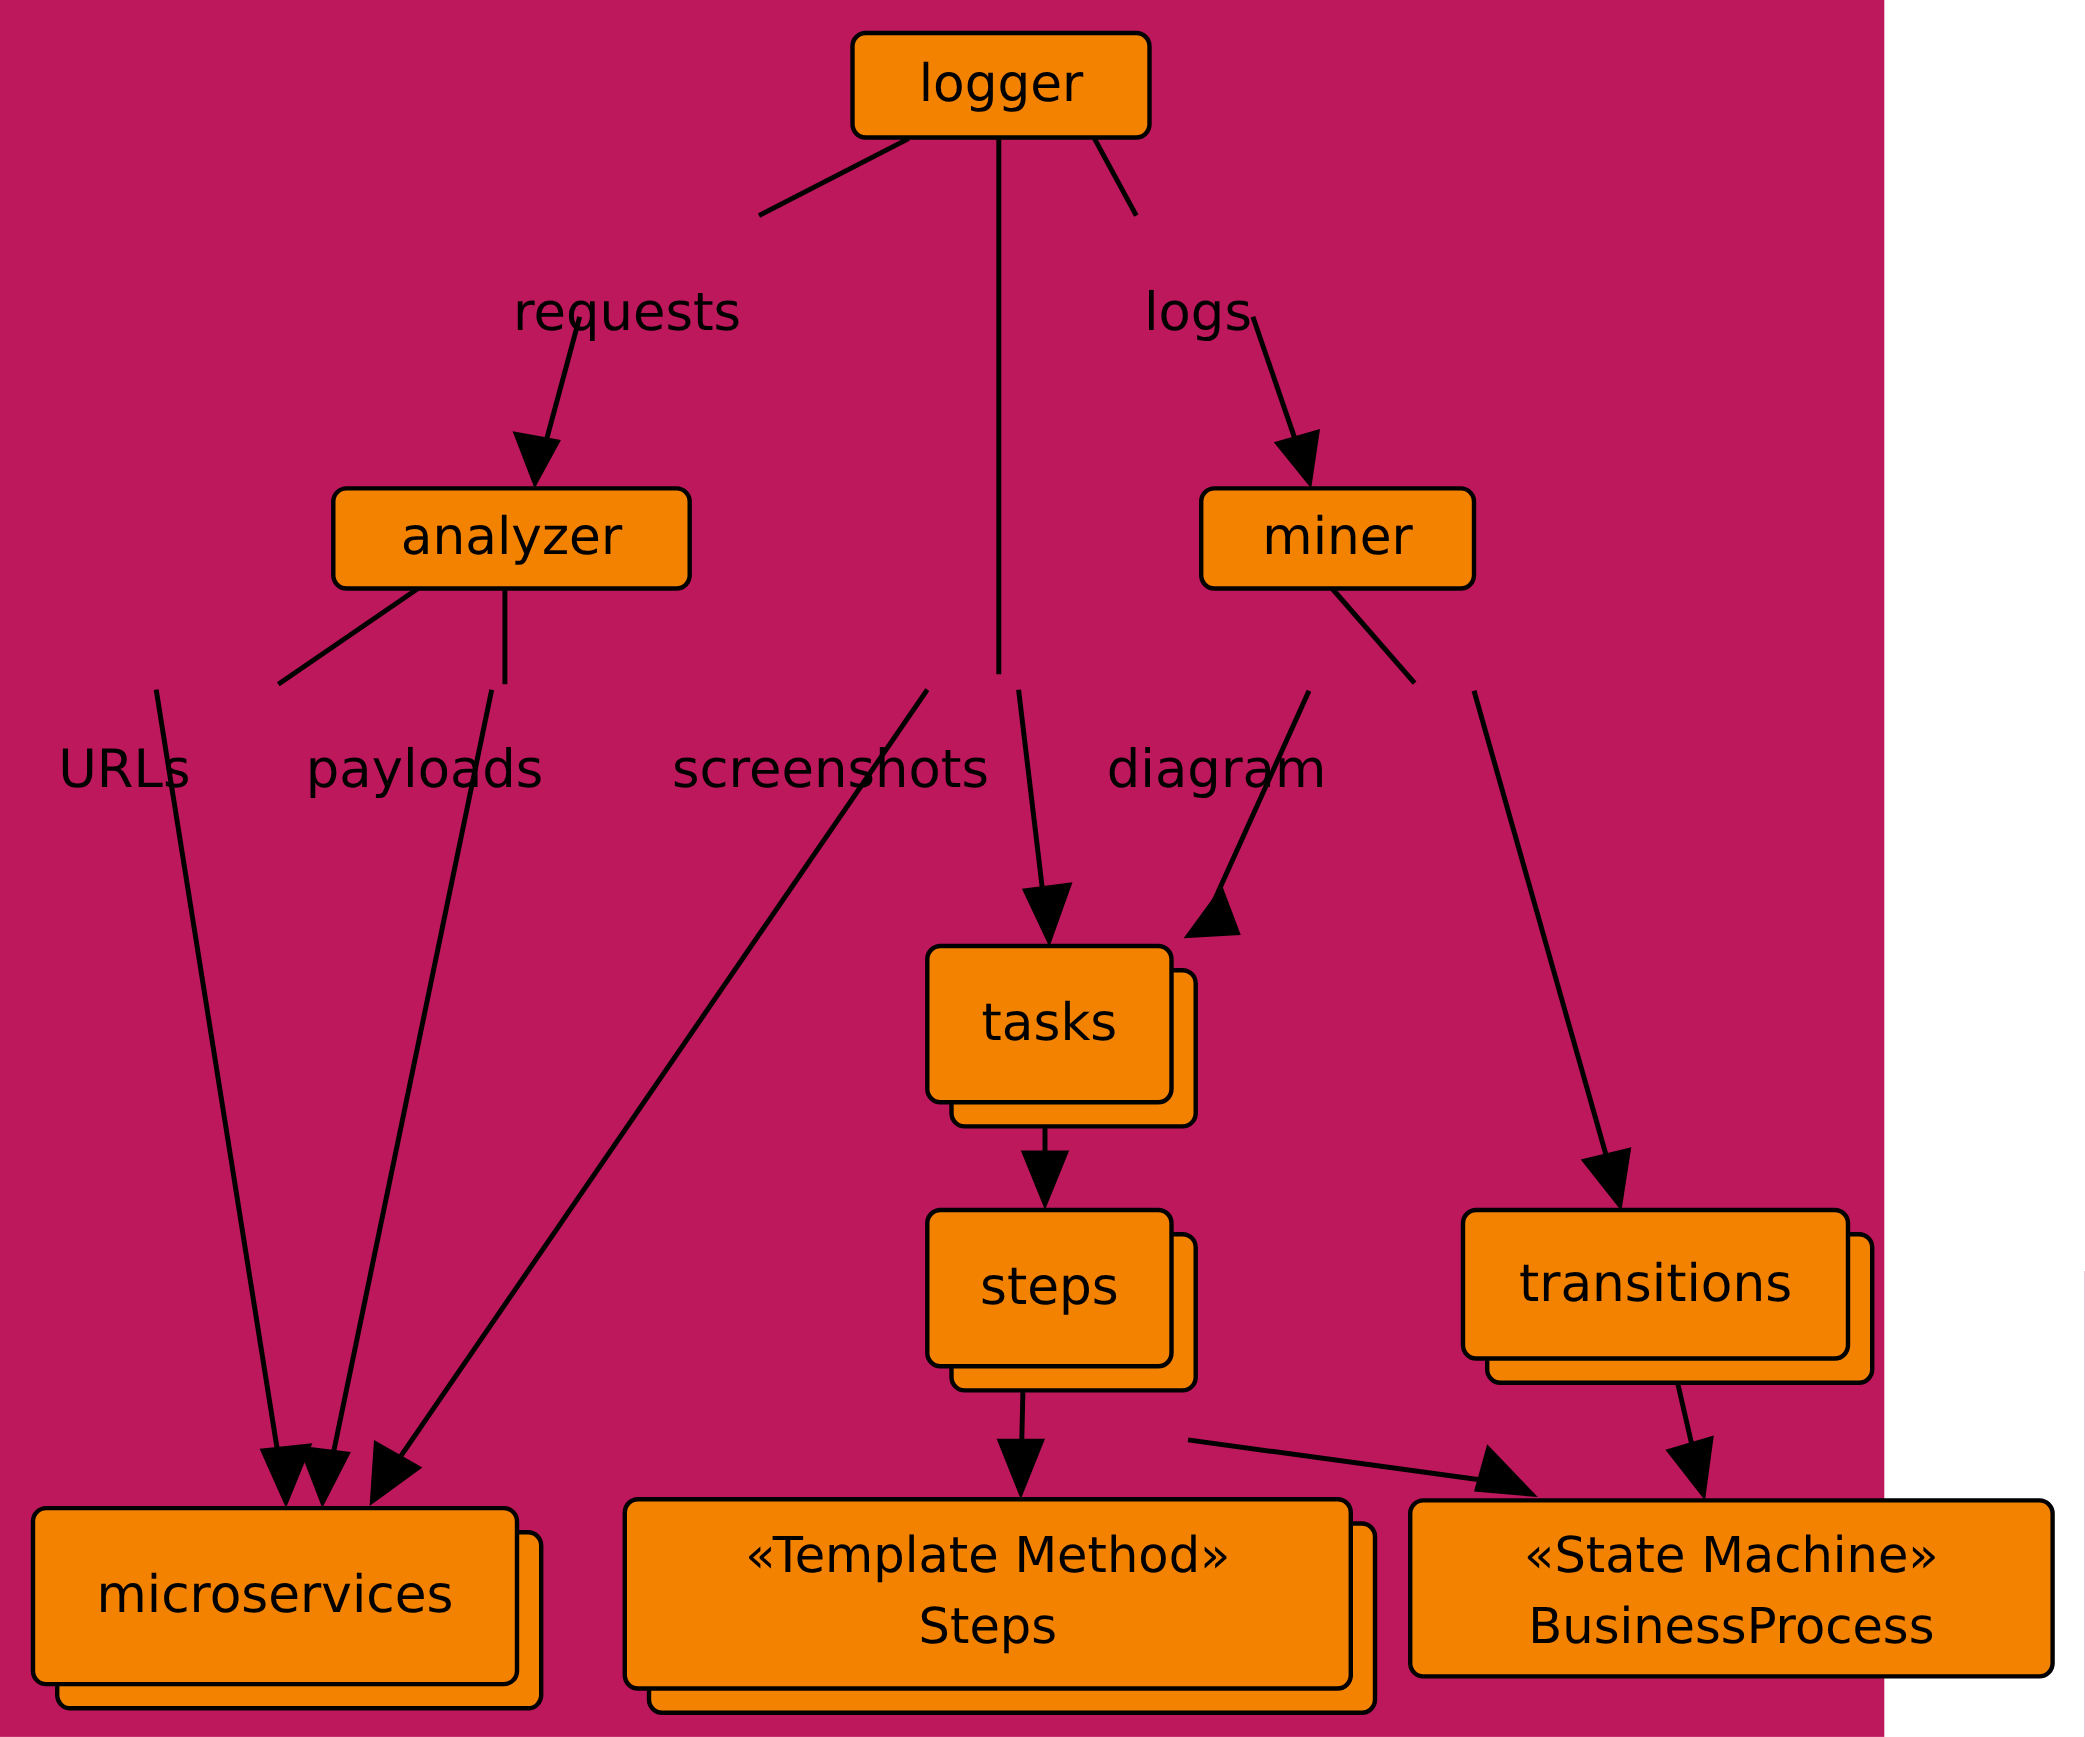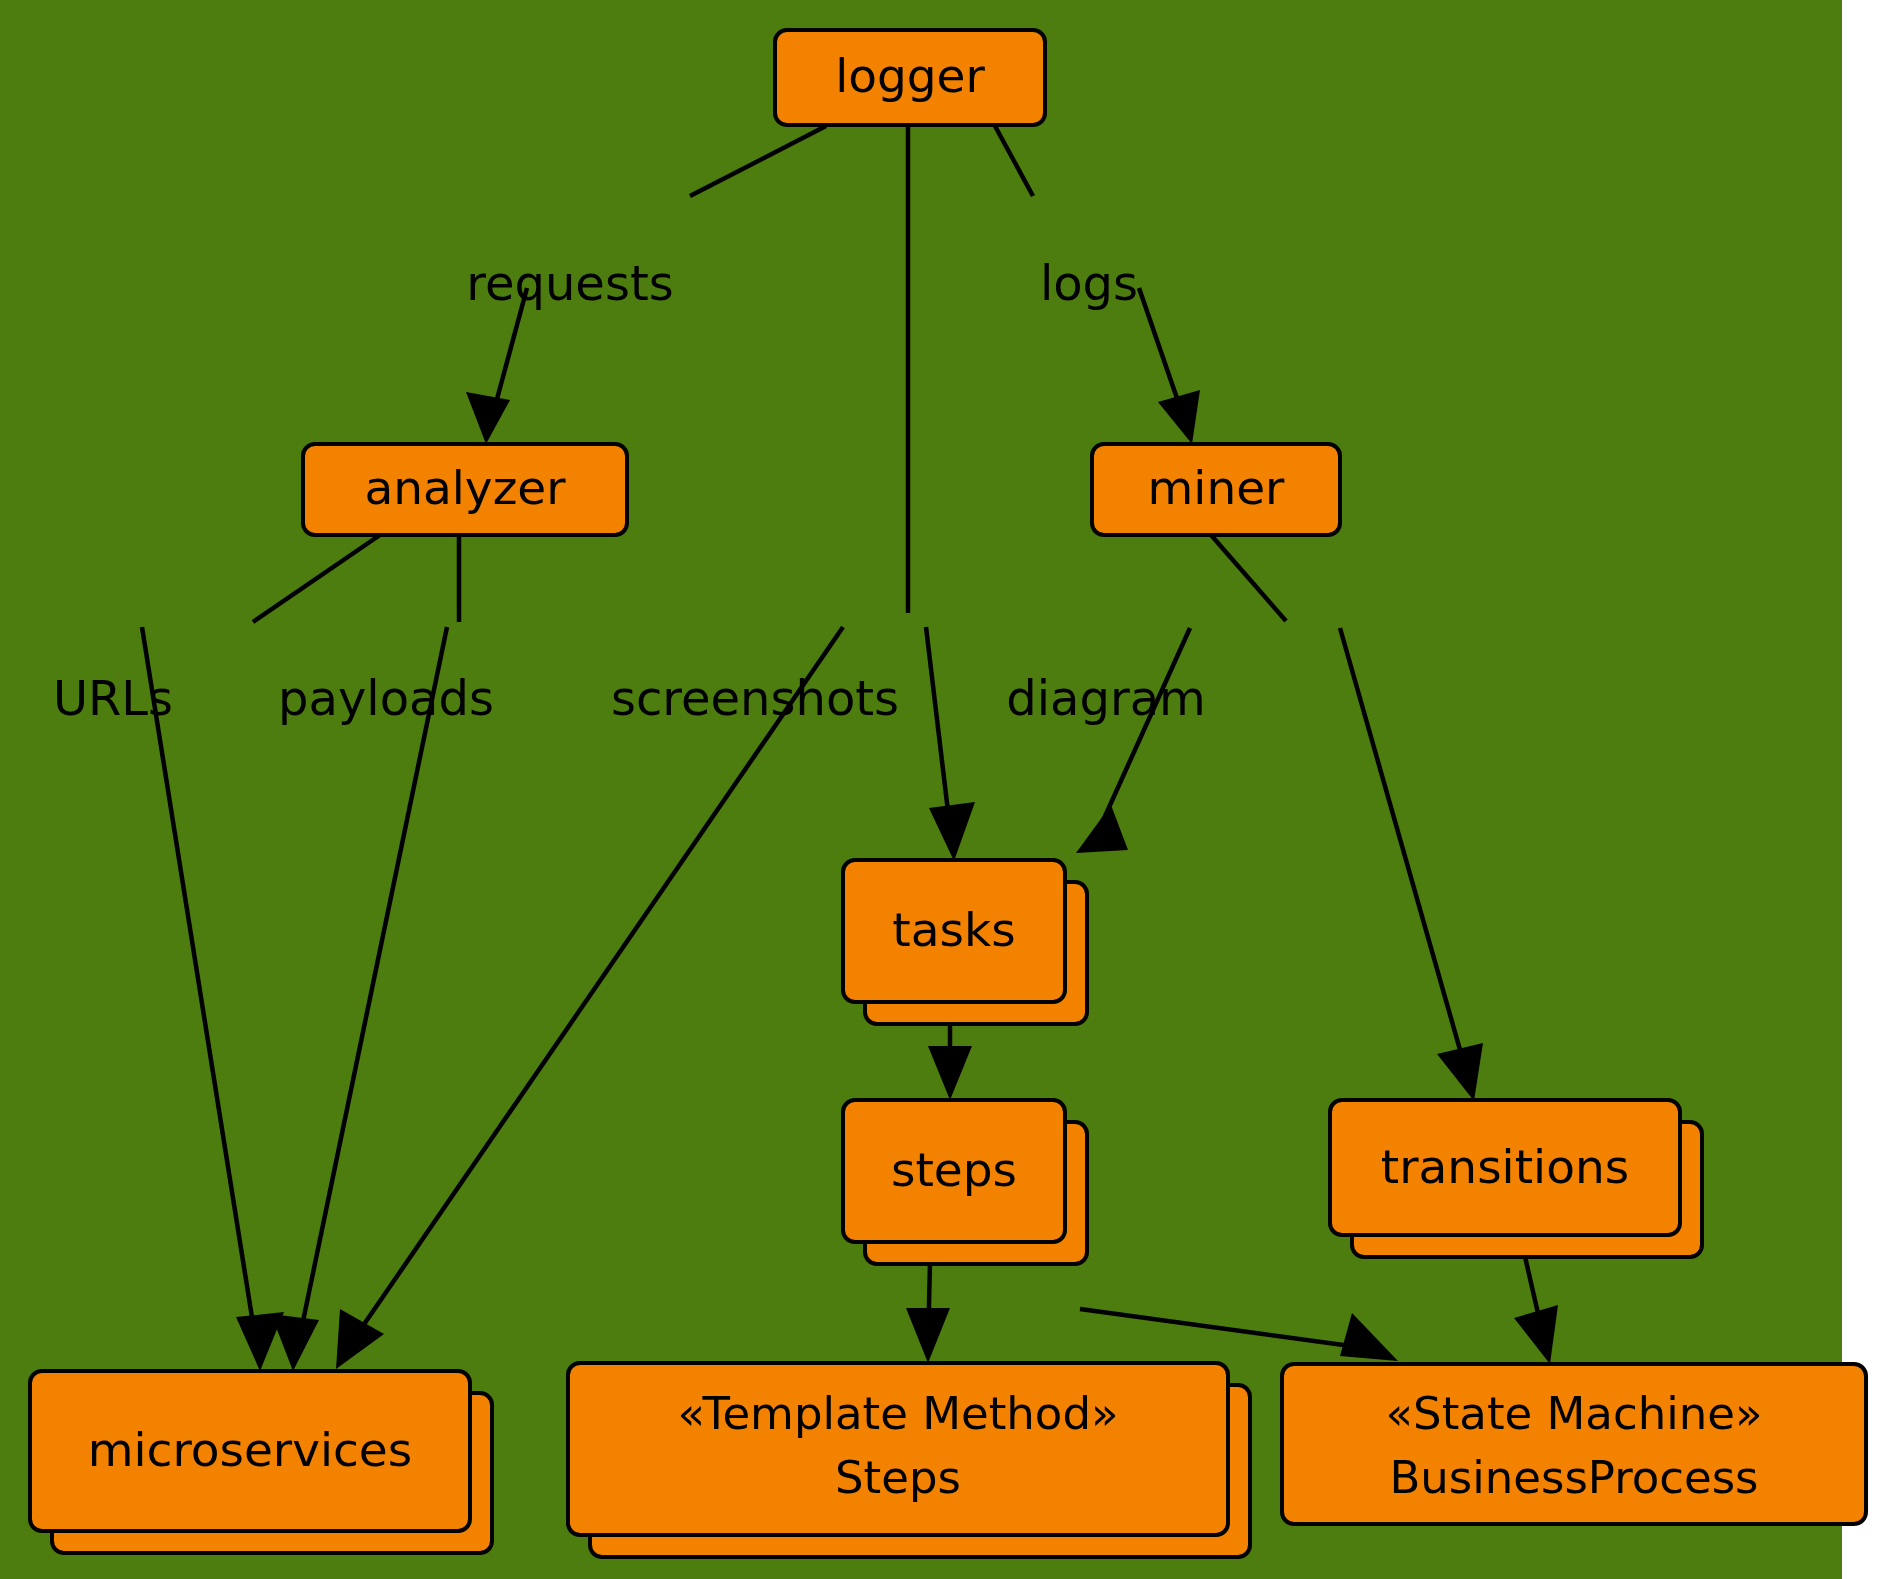--- a/index.html
+++ b/index.html
@@ -8,23 +8,23 @@
     background: #ffffff;
   }
   body {
     width: 1895px;
     height: 1579px;
     font-family: "DejaVu Sans", sans-serif;
     overflow: hidden;
   }
   #diagram-root {
     position: relative;
-    width: 1842px;
+    width: 1713px;
     height: 1579px;
-    background: #4d7c0f;
+    background: #be185d;
   }
   svg.canvas {
     position: absolute;
     top: 0;
     left: 0;
     width: 1895px;
     height: 1579px;
   }
   .node-label {
     font-family: "DejaVu Sans", sans-serif;

